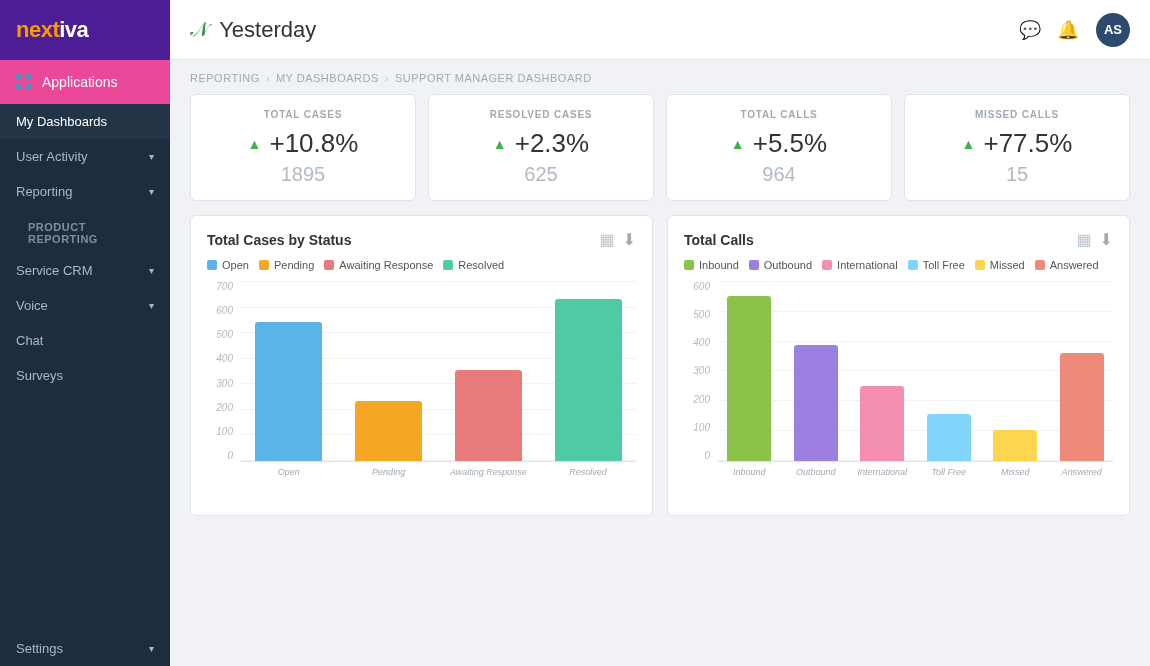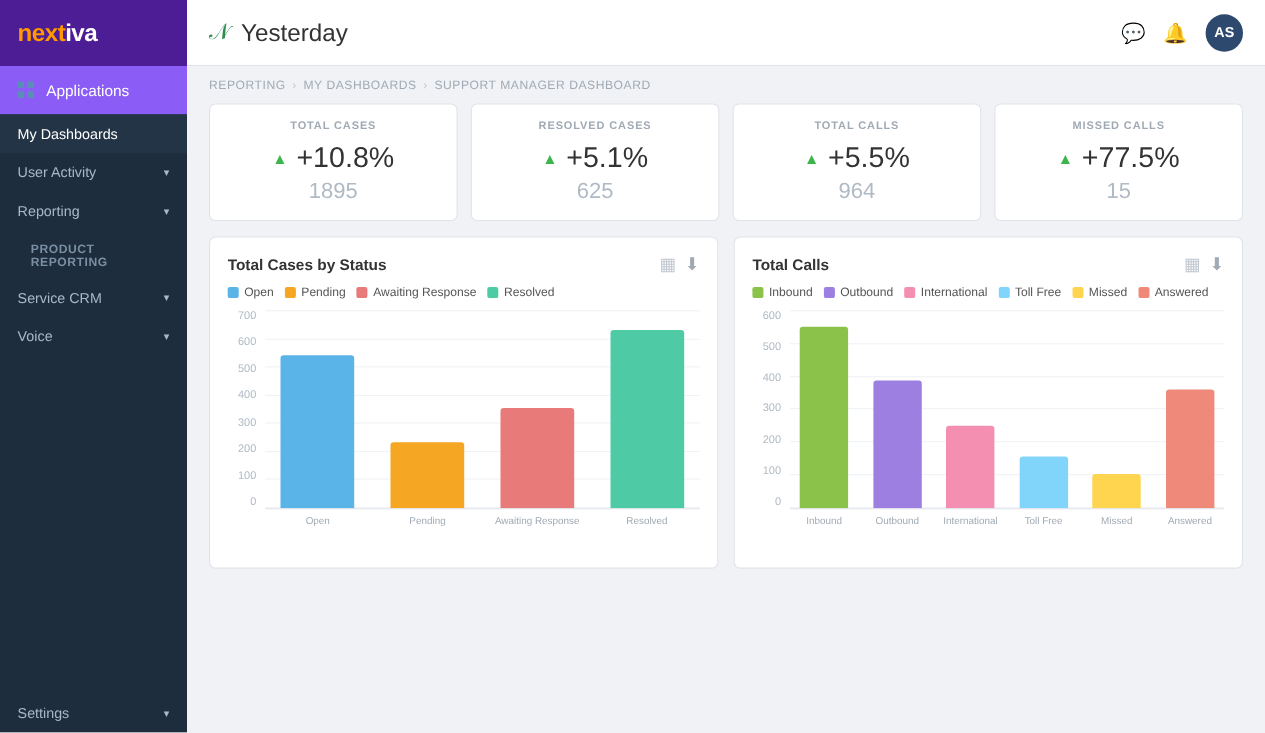--- a/index.html
+++ b/index.html
@@ -4,21 +4,21 @@
   <style>
     * { box-sizing: border-box; margin: 0; padding: 0; }
     body { font-family: -apple-system, BlinkMacSystemFont, 'Segoe UI', sans-serif; background: #f0f2f5; display: flex; height: 666px; width: 1150px; overflow: hidden; }
 
     
     .sidebar { width: 170px; background: #1e2d3d; color: #fff; display: flex; flex-direction: column; height: 100%; flex-shrink: 0; }
     .sidebar-logo { padding: 14px 16px; background: #4c1d95; display: flex; align-items: center; height: 60px; }
     .logo-text { font-size: 22px; font-weight: bold; color: #fff; letter-spacing: -0.5px; }
     .logo-text span { color: #f90; }
     .sidebar-item { padding: 14px 16px; display: flex; align-items: center; gap: 10px; cursor: pointer; font-size: 14px; color: #a8b8c8; }
-    .sidebar-item.active { background: #8b5cf6; color: #fff; }
+    .sidebar-item.active { background: #ec4899; color: #fff; }
     .sidebar-item .icon-grid { display: grid; grid-template-columns: 1fr 1fr; gap: 2px; width: 16px; height: 16px; }
     .sidebar-item .icon-grid span { background: #5b8db8; display: block; width: 6px; height: 6px; border-radius: 1px; }
     .sidebar-section { padding: 8px 28px; font-size: 11px; font-weight: 700; color: #7a8fa3; text-transform: uppercase; letter-spacing: 0.5px; margin-top: 4px; }
     .sidebar-item-row { padding: 10px 16px; display: flex; align-items: center; justify-content: space-between; cursor: pointer; font-size: 13px; color: #a8b8c8; }
     .sidebar-item-row.active { color: #fff; background: #243447; }
     .chevron { font-size: 10px; }
     .sidebar-bottom { margin-top: auto; padding: 10px 16px; font-size: 13px; color: #a8b8c8; cursor: pointer; display: flex; align-items: center; justify-content: space-between; }
 
     
     .main { flex: 1; display: flex; flex-direction: column; overflow: hidden; }
@@ -63,21 +63,21 @@
     .chart-panel { background: #fff; border: 1px solid #e0e4ea; border-radius: 6px; flex: 1; padding: 14px 16px; }
     .chart-header { display: flex; align-items: center; justify-content: space-between; margin-bottom: 10px; }
     .chart-title { font-size: 14px; font-weight: 600; color: #333; }
     .chart-icon { color: #c0c8d0; font-size: 16px; }
     .legend { display: flex; flex-wrap: wrap; gap: 10px; margin-bottom: 10px; }
     .legend-item { display: flex; align-items: center; gap: 5px; font-size: 11px; color: #555; }
     .legend-dot { width: 10px; height: 10px; border-radius: 2px; flex-shrink: 0; }
     .download-btn { background: none; border: none; cursor: pointer; color: #a0aab4; font-size: 16px; }
 
     
-    .bar-chart { position: relative; height: 220px; }
+    .bar-chart { position: relative; height: 220px; font-style: italic; }
   </style>
 </head>
 <body>
 
 <aside class="sidebar">
   <div class="sidebar-logo">
     <span class="logo-text"><span>next</span>iva</span>
   </div>
 
   <div class="sidebar-item active">
@@ -112,21 +112,27 @@
   <div class="sidebar-item-row">
     <span>Service CRM</span>
     <span class="chevron">▾</span>
   </div>
 
   <div class="sidebar-item-row">
     <span>Voice</span>
     <span class="chevron">▾</span>
   </div>
 
-
+  <div class="sidebar-item-row">
+    <span>Chat</span>
+  </div>
+
+  <div class="sidebar-item-row">
+    <span>Surveys</span>
+  </div>
 
 
   <div class="sidebar-bottom">
     <span>Settings</span>
     <span class="chevron">▾</span>
   </div>
 </aside>
 
 <div class="main">
 
@@ -157,21 +163,21 @@
     <div class="kpi-value-row">
       <span class="kpi-arrow up">▲</span>
       <span class="kpi-percent">+10.8%</span>
     </div>
     <div class="kpi-sub">1895</div>
   </div>
         <div class="kpi-card">
     <div class="kpi-label">RESOLVED CASES</div>
     <div class="kpi-value-row">
       <span class="kpi-arrow up">▲</span>
-      <span class="kpi-percent">+5.1%</span>
+      <span class="kpi-percent">+2.3%</span>
     </div>
     <div class="kpi-sub">625</div>
   </div>
         <div class="kpi-card">
     <div class="kpi-label">TOTAL CALLS</div>
     <div class="kpi-value-row">
       <span class="kpi-arrow up">▲</span>
       <span class="kpi-percent">+5.5%</span>
     </div>
     <div class="kpi-sub">964</div>

